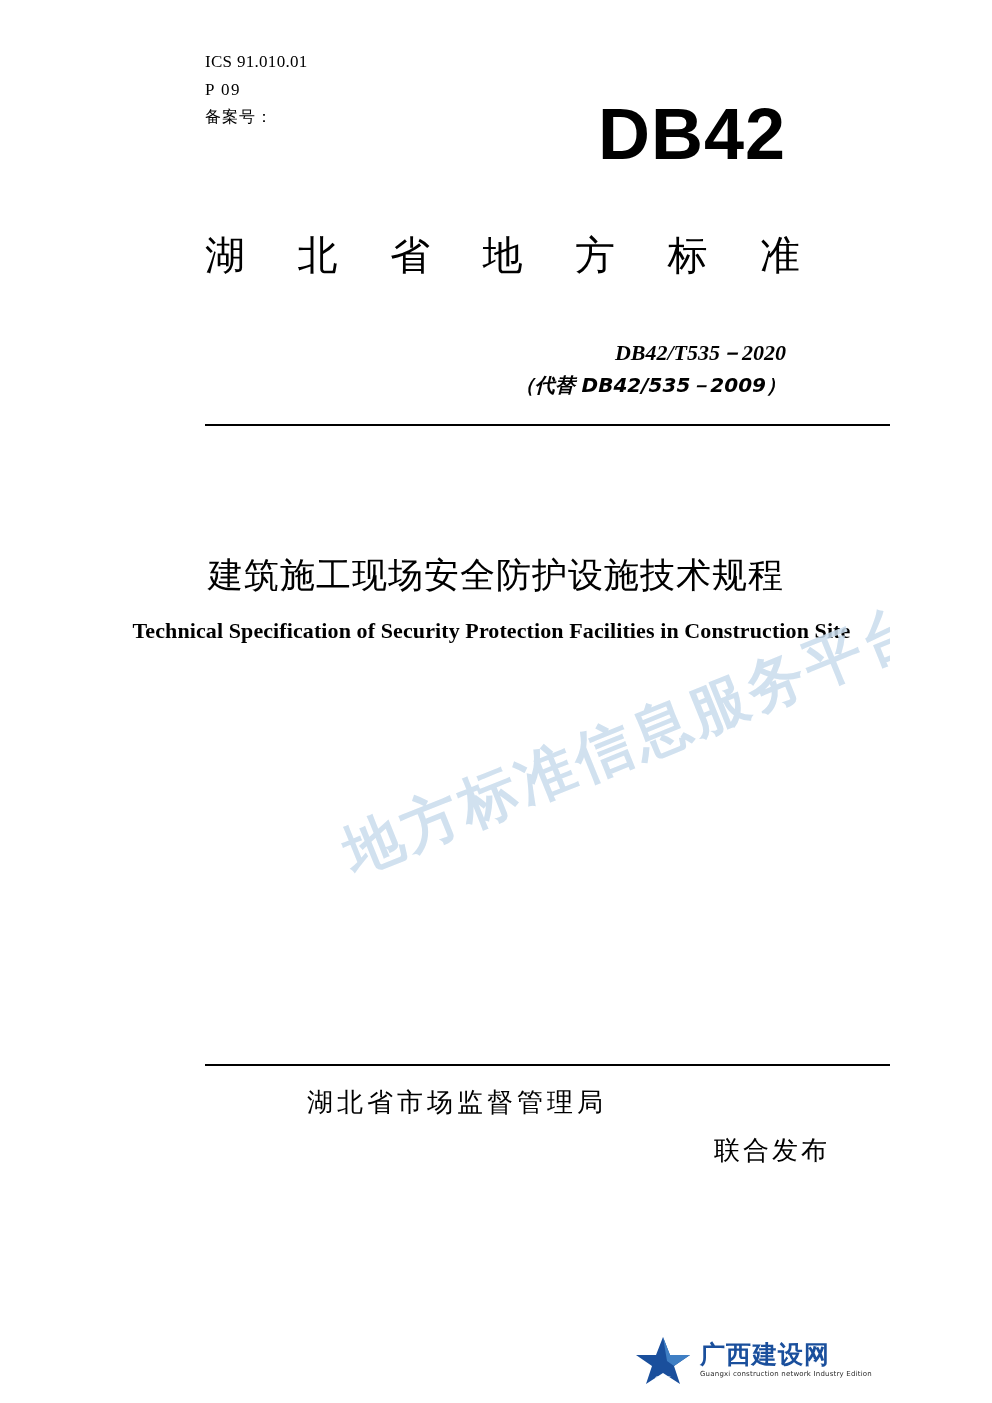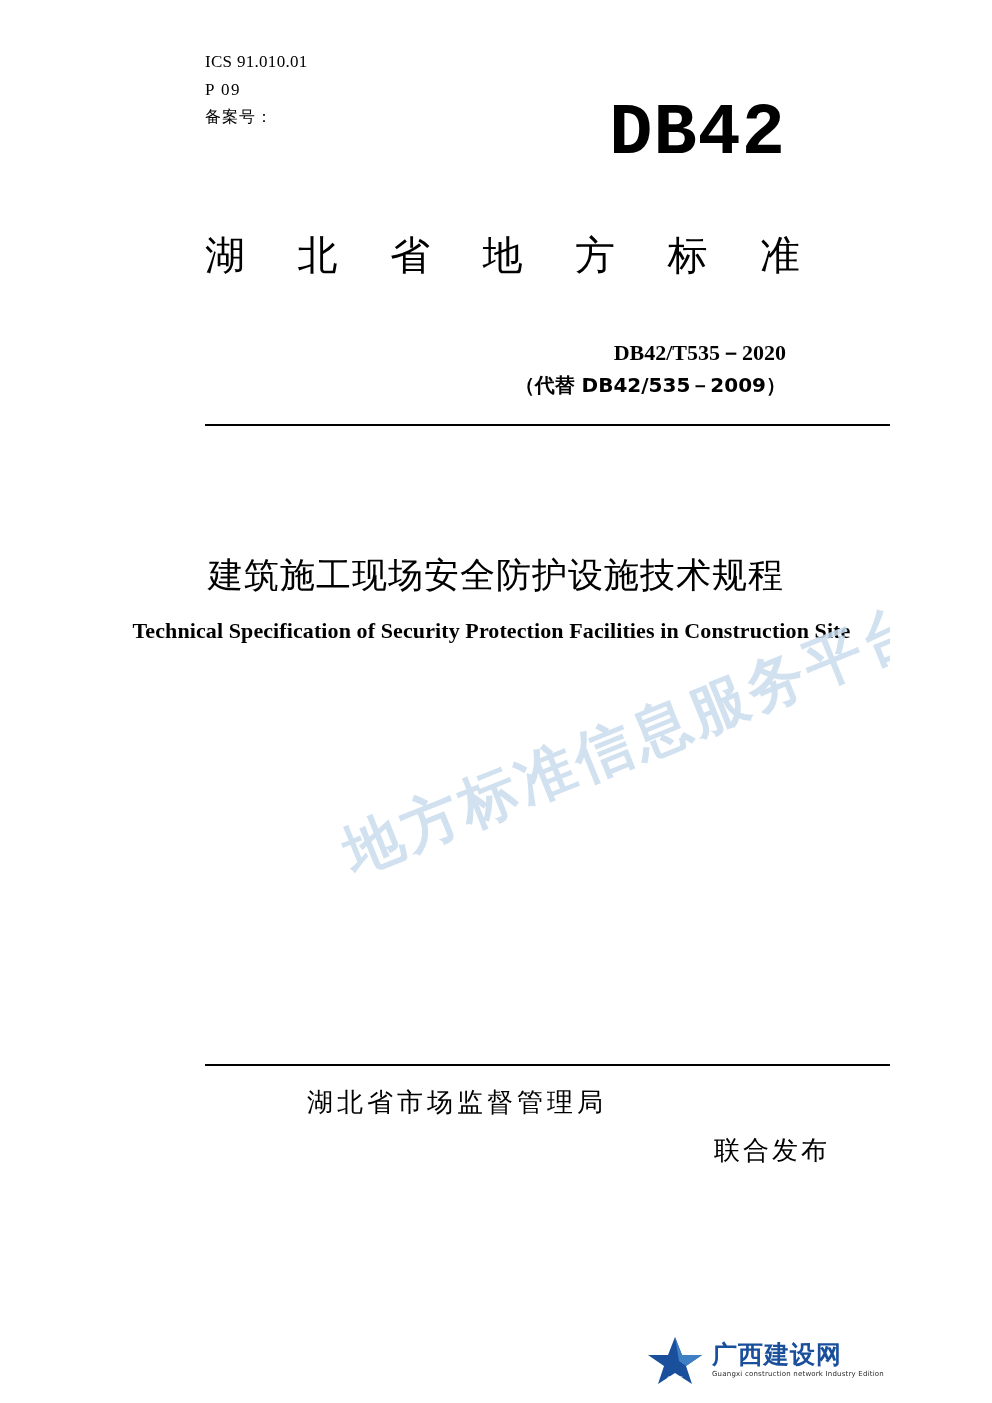--- a/index.html
+++ b/index.html
@@ -36,21 +36,21 @@
     font-family: "DejaVu Sans", sans-serif;
     font-size: 16px;
     letter-spacing: 1px;
   }
 
   
   .db-logo {
     position: absolute;
     right: 104px;
     top: 98px;
-    font-family: Liberation Mono, monospace;
+    font-family: Liberation Sans, sans-serif;
     font-weight: bold;
     font-size: 72px;
     letter-spacing: 1px;
     line-height: 1;
     margin-left: 39px;
   }
 
   
   .prov-std {
     position: absolute;
@@ -69,20 +69,21 @@
   
   .std-no {
     position: absolute;
     right: 104px;
     top: 336px;
     text-align: right;
     font-family: "Liberation Serif", serif;
     font-weight: bold;
     font-size: 22px;
     line-height: 1.55;
+    font-style: italic;
   }
   .std-no .replaces {
     font-family: "DejaVu Sans", sans-serif;
     font-weight: bold;
     font-size: 20px;
   }
 
   
   .rule-top {
     position: absolute;
@@ -178,21 +179,21 @@
     left: 612px;
     top: 1133px;
     font-family: "DejaVu Sans", sans-serif;
     font-size: 26px;
     letter-spacing: 3px;
   }
 
   
   .brand {
     position: absolute;
-    right: 6px;
+    right: 18px;
     bottom: 18px;
     display: flex;
     align-items: center;
     gap: 8px;
     margin-top: 20px;
   }
   .brand .star-wrap {
     position: relative;
     width: 58px;
     height: 50px;

